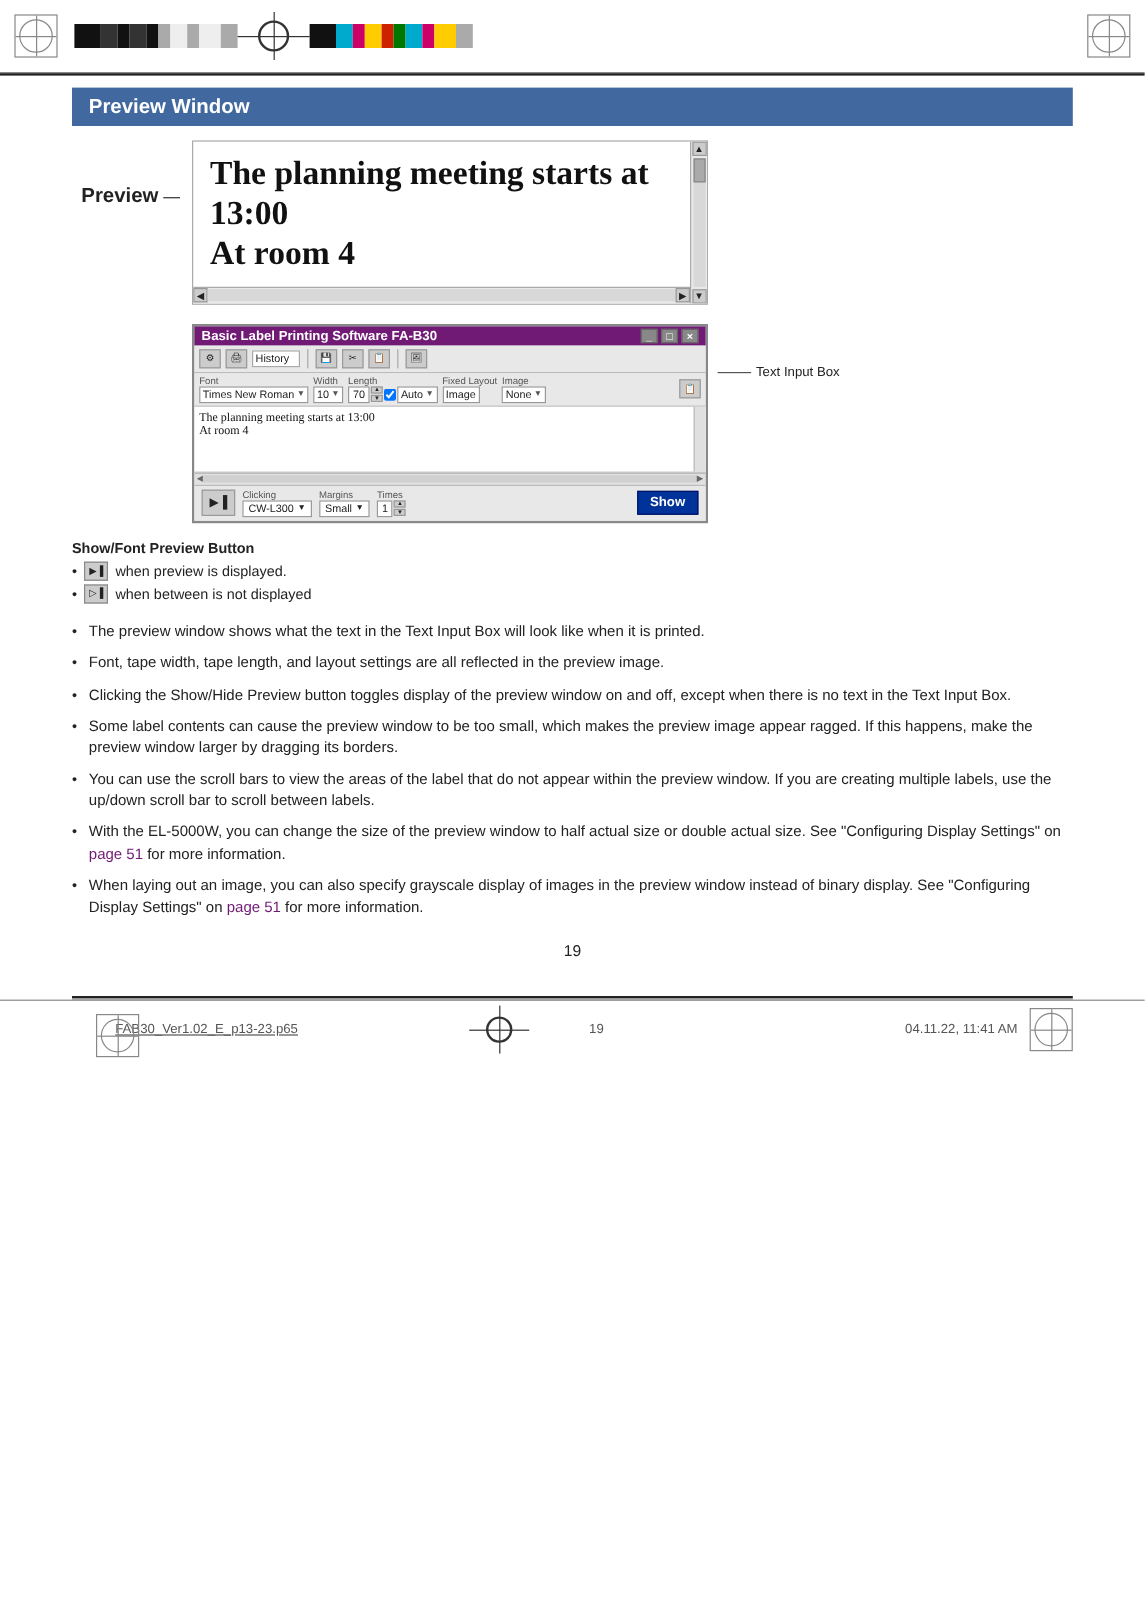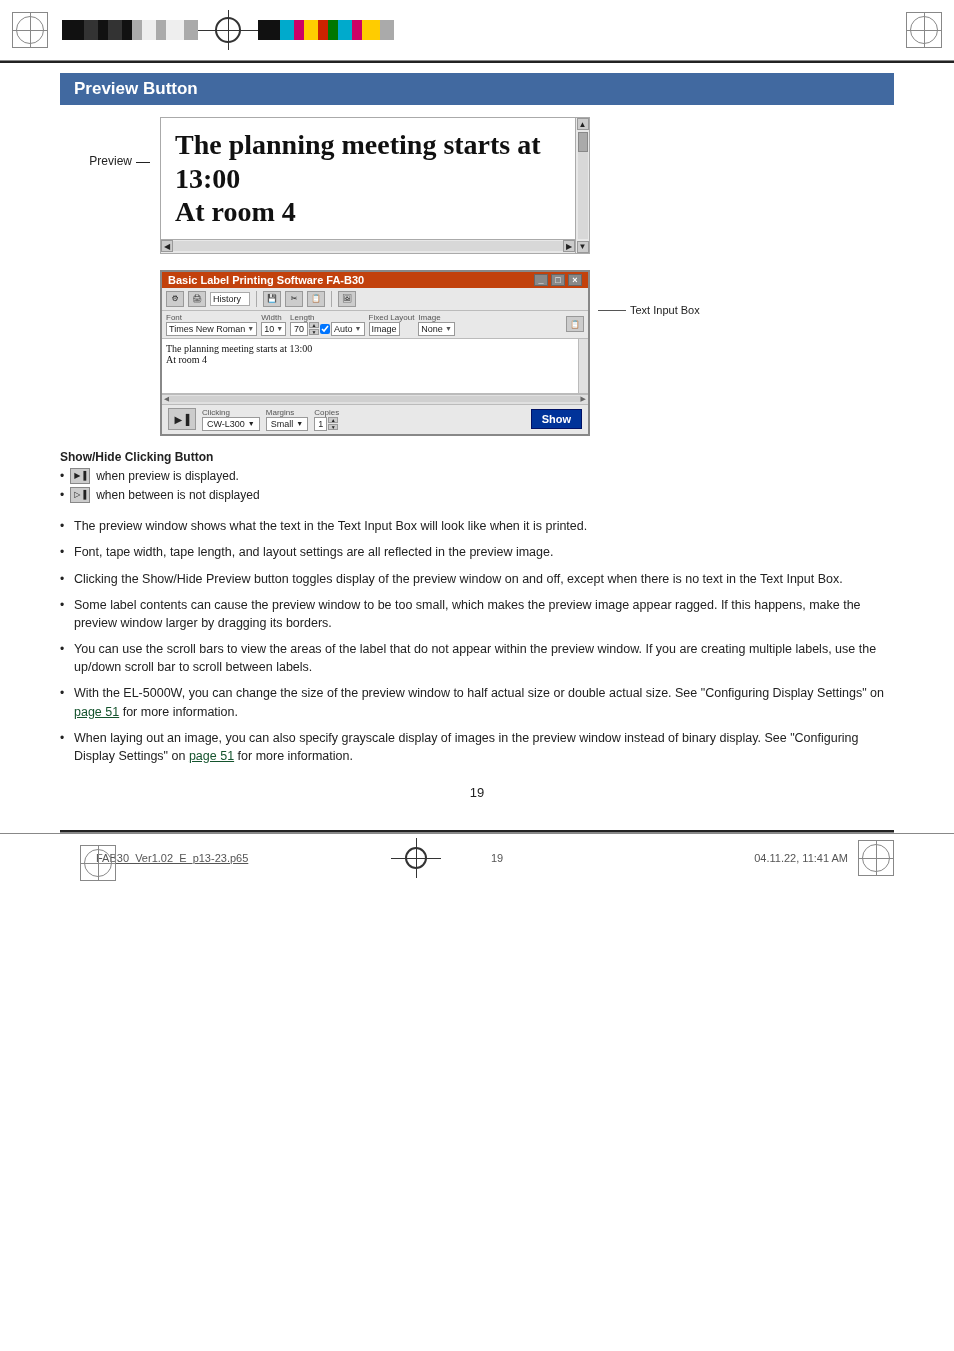--- a/index.html
+++ b/index.html
@@ -162,21 +162,21 @@
 
     
     .sw-window {
       border: 2px solid #888;
       background: #f0f0f0;
       width: 430px;
       margin-top: 10px;
       font-size: 10px;
     }
     .sw-titlebar {
-      background: #c2410c;
+      background: #701a75;
       color: #fff;
       font-size: 11px;
       font-weight: bold;
       padding: 2px 6px;
       display: flex;
       justify-content: space-between;
       align-items: center;
     }
     .sw-titlebar-btns {
       display: flex;
@@ -355,22 +355,21 @@
     }
     .bullet-dot {
       min-width: 14px;
       font-size: 12px;
       margin-top: 1px;
     }
     .bullet-text {
       flex: 1;
     }
     .link-text {
-      color: #14532d;
-      text-decoration: underline;
+      color: #701a75;
     }
 
     
     .page-number {
       text-align: center;
       font-size: 13px;
       margin-top: 20px;
       margin-bottom: 10px;
     }
 
@@ -477,31 +476,31 @@
   </div>
 </div>
 
 <hr class="h-rule">
 <hr style="border:none;border-top:2px solid #222;margin:0;">
 
 <div class="main-content">
 
   
   <div class="section-header">
-    <span>Preview Button</span>
+    <span>Preview Window</span>
   </div>
 
   
 
   
   <div class="preview-area">
 
     <div class="preview-label-area">
       <div style="display:flex; align-items:center; margin-top:18px;">
-        <span style="font-size:12px; margin-right:4px;">Preview</span>
+        <span style="font-size:17px; margin-right:4px;font-weight:bold;">Preview</span>
         <span style="font-size:14px;">—</span>
       </div>
     </div>
 
     <div class="preview-outer">
       <div class="preview-and-annot">
 
         <div class="preview-window">
           <div class="preview-window-inner" style="padding-right:24px; padding-bottom:24px;">
             <div class="preview-text-large">The planning meeting starts at 13:00</div>
@@ -623,21 +622,21 @@
               </div>
             </div>
             <div class="sw-bottom-field">
               <span class="sw-field-label">Margins</span>
               <div class="sw-bottom-select">
                 <span>Small</span>
                 <span style="font-size:7px;">▼</span>
               </div>
             </div>
             <div class="sw-bottom-field">
-              <span class="sw-field-label">Copies</span>
+              <span class="sw-field-label">Times</span>
               <div style="display:flex;align-items:center;gap:1px;">
                 <div class="sw-field-input">
                   <span>1</span>
                 </div>
                 <div style="display:flex;flex-direction:column;gap:1px;">
                   <div style="width:10px;height:6px;background:#ccc;border:1px solid #999;font-size:5px;display:flex;align-items:center;justify-content:center;">▲</div>
                   <div style="width:10px;height:6px;background:#ccc;border:1px solid #999;font-size:5px;display:flex;align-items:center;justify-content:center;">▼</div>
                 </div>
               </div>
             </div>
@@ -648,21 +647,21 @@
         <div style="display:flex; align-items:flex-start; margin-left:8px; margin-top:44px;">
           <div style="width:28px; height:1px; background:#555; margin-top:6px;"></div>
           <span style="font-size:11px; margin-left:4px; white-space:nowrap;">Text Input Box</span>
         </div>
       </div>
     </div>
   </div>
 
   
   <div class="show-hide-section">
-    <div class="show-hide-title">Show/Hide Clicking Button</div>
+    <div class="show-hide-title">Show/Font Preview Button</div>
     <div class="show-hide-item">
       <span>•</span>
       <div class="show-hide-icon">▶▐</div>
       <span>when preview is displayed.</span>
     </div>
     <div class="show-hide-item">
       <span>•</span>
       <div class="show-hide-icon">▷▐</div>
       <span>when between is not displayed</span>
     </div>

